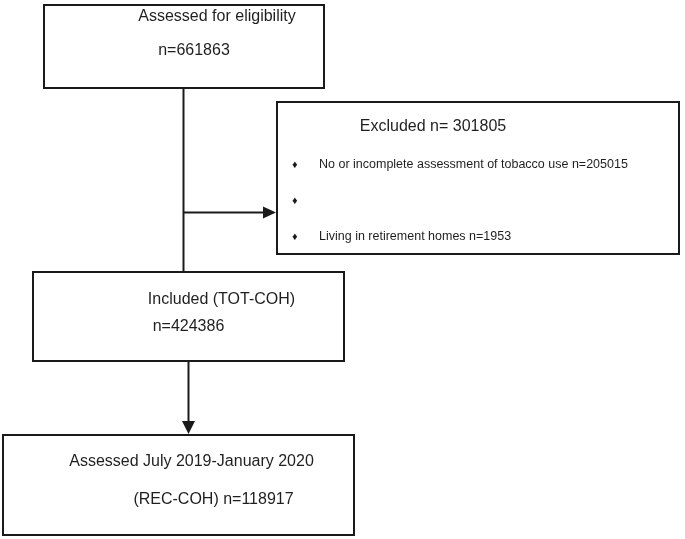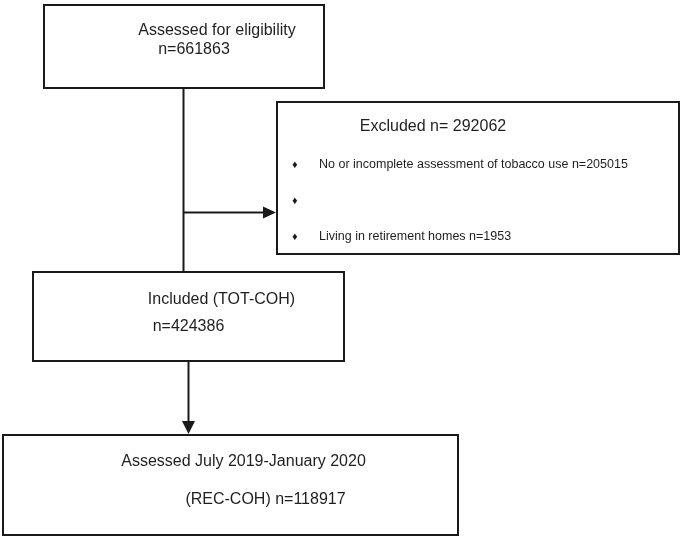--- a/index.html
+++ b/index.html
@@ -40,21 +40,21 @@
   
   .ox33 { transform: translateX(33px); }
   .ox10 { transform: translateX(10px); }
   .ox13 { transform: translateX(13px); }
   .ox35 { transform: translateX(35px); }
   .oxm45 { transform: translateX(-45px); }
 
   .box-eligibility {
     left: 43px; top: 4px;
     width: 282px; height: 85px;
-    padding-top: 14px;
+    row-gap: 15px;
   }
   .box-excluded {
     left: 276px; top: 101px;
     width: 404px; height: 154px;
     padding-top: 13px;
   }
   .excluded-title {
     font-size: 16px;
     line-height: 19px;
   }
@@ -84,21 +84,21 @@
     white-space: nowrap;
   }
   .box-included {
     left: 32px; top: 271px;
     width: 313px; height: 91px;
     padding-top: 16px;
     row-gap: 8px;
   }
   .box-recent {
     left: 2px; top: 434px;
-    width: 457px; height: 102px;
+    width: 353px; height: 102px;
     padding-top: 15px;
     row-gap: 19px;
   }
 </style>
 </head>
 <body>
 
 <div class="canvas">
 
   <svg class="connectors" width="685" height="539" viewBox="0 0 685 539">
@@ -111,21 +111,21 @@
     <line x1="188.5" y1="361" x2="188.5" y2="422" stroke="#1a1a1a" stroke-width="2"></line>
     <polygon points="182,421 195,421 188.5,434" fill="#1a1a1a"></polygon>
   </svg>
 
   <div class="box box-eligibility">
     <div class="box-line ox33">Assessed for eligibility</div>
     <div class="box-line ox10">n=661863</div>
   </div>
 
   <div class="box box-excluded">
-    <div class="box-line excluded-title oxm45">Excluded n= 292062</div>
+    <div class="box-line excluded-title oxm45">Excluded n= 301805</div>
     <div class="bullet-list">
       <div class="bullet-row">
         <span class="bullet-glyph">♦</span>
         <span class="bullet-text">No or incomplete assessment of tobacco use n=205015</span>
       </div>
       <div class="bullet-row">
         <span class="bullet-glyph">♦</span>
       </div>
       <div class="bullet-row">
         <span class="bullet-glyph">♦</span>

